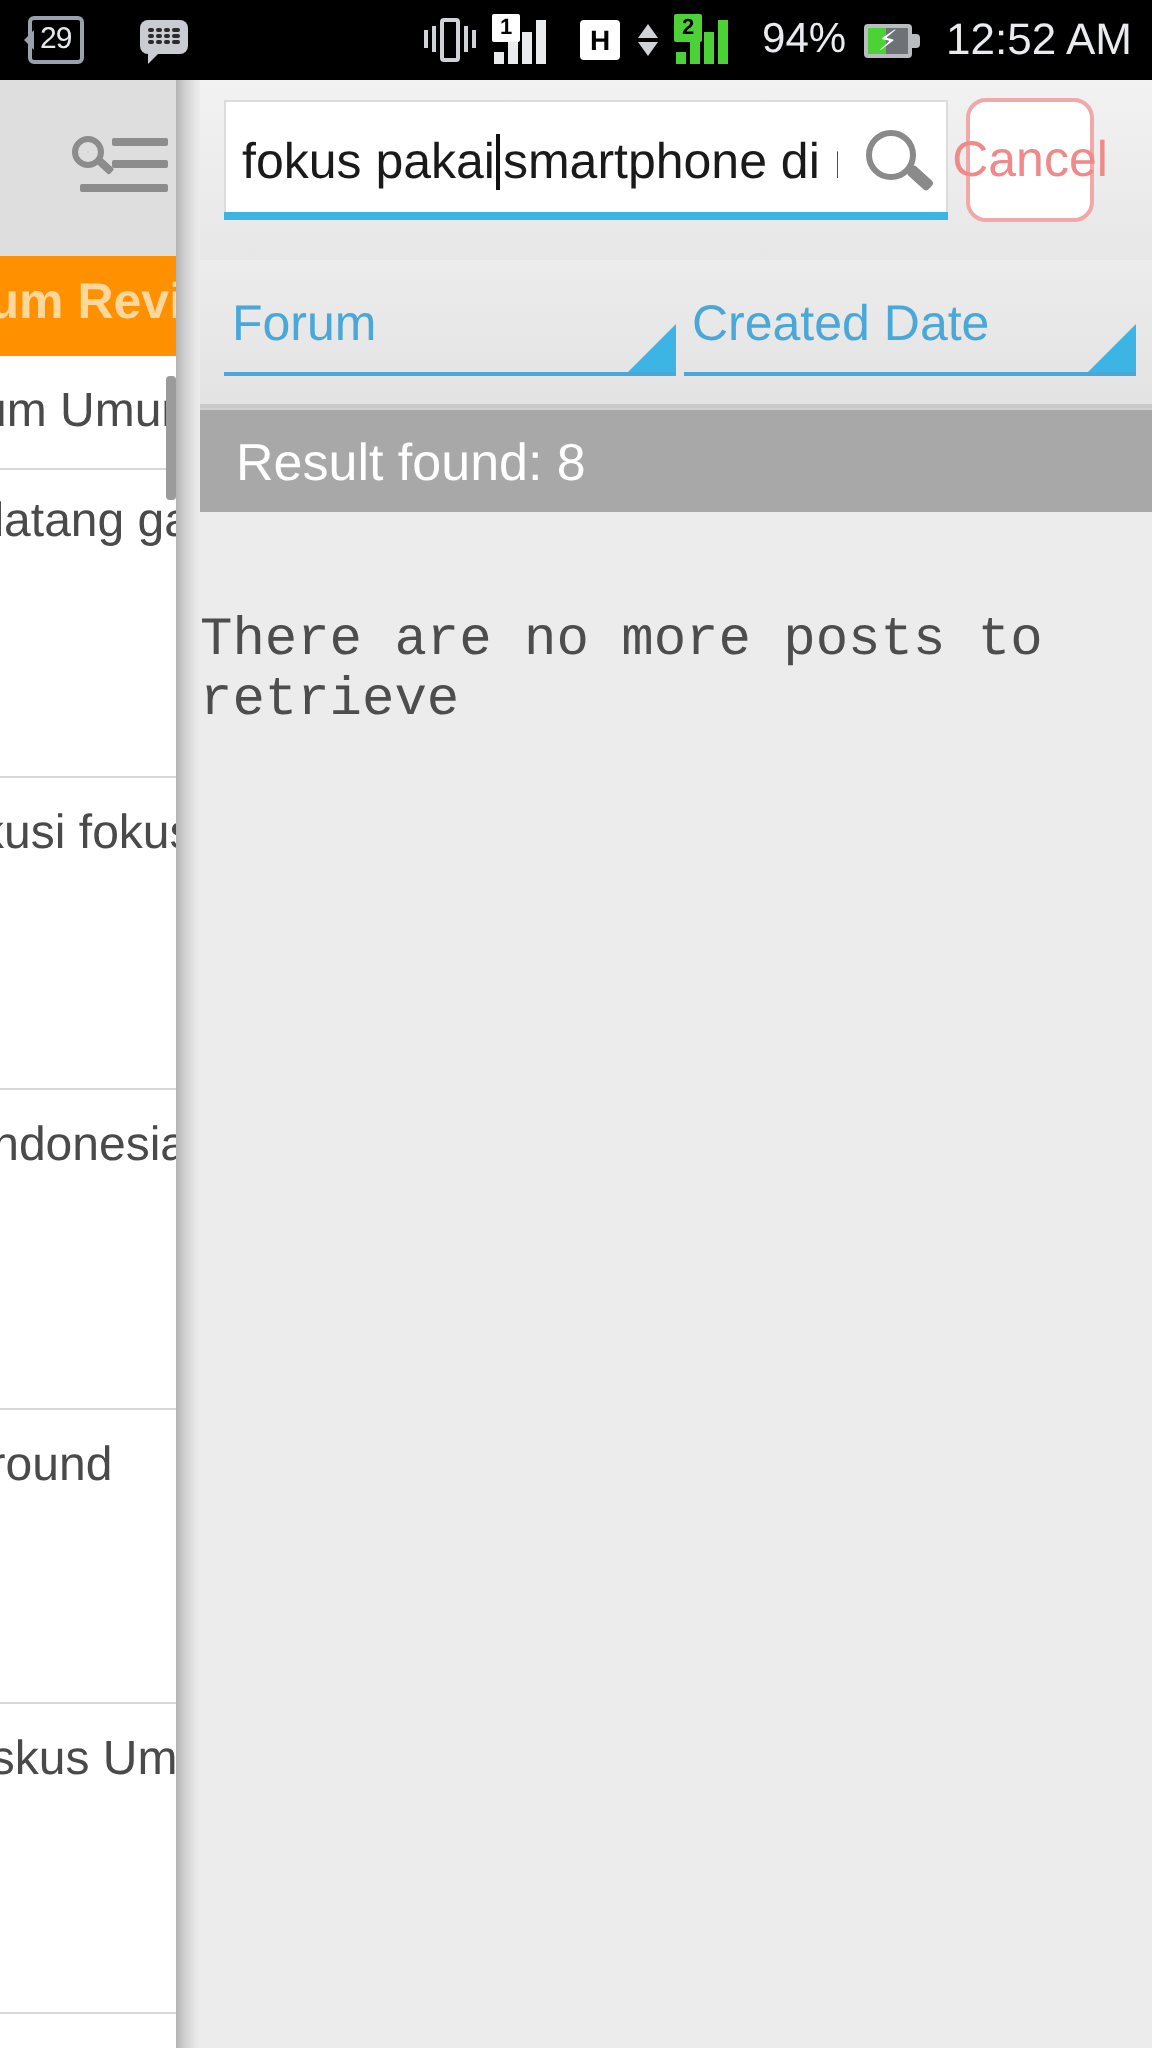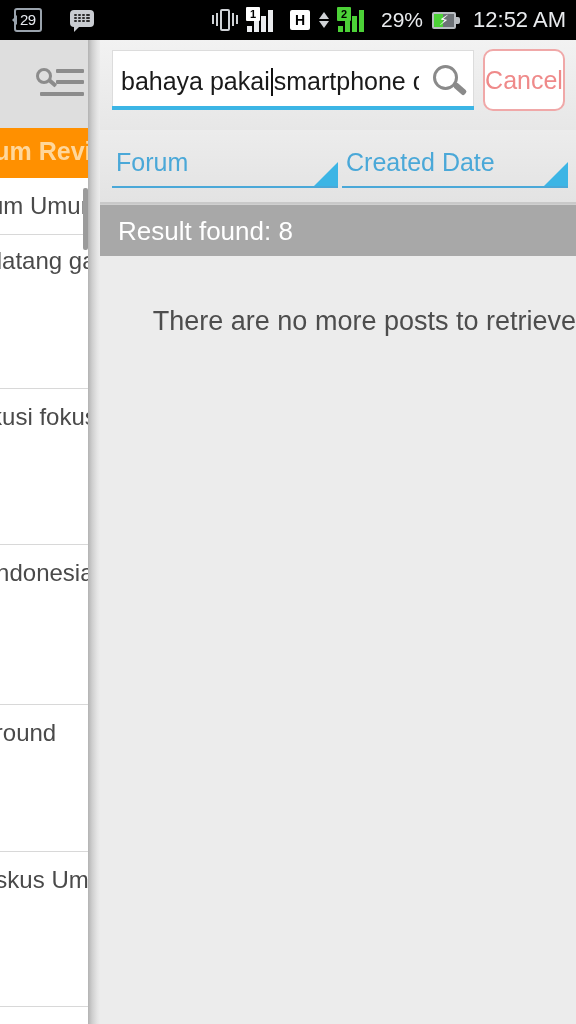--- a/index.html
+++ b/index.html
@@ -164,21 +164,21 @@
     border:3px solid #8a8a8a;border-radius:50%;box-sizing:border-box;
   }
   .mag-h{
     position:absolute;left:22px;top:23px;width:14px;height:6px;
     background:#8a8a8a;transform:rotate(42deg);border-radius:2px;
   }
   .search-underline{
     position:absolute;left:12px;top:66px;width:362px;height:4px;background:#3cb5e5;
   }
   .cancel-btn{
-    position:absolute;left:383px;top:9px;width:82px;height:62px;
+    position:absolute;left:383px;top:9px;width:64px;height:62px;
     background:#fff;border:2px solid #f0a8a8;border-radius:10px;
     box-sizing:border-box;color:#ef8a8a;font-size:25px;
     display:flex;align-items:center;justify-content:center;
   }
   .filter-row{
     position:absolute;left:0;top:90px;width:476px;height:72px;
     background:linear-gradient(to bottom,#ececec,#e3e3e3);
     border-bottom:2px solid #c9c9c9;
   }
   .filter{
@@ -204,22 +204,22 @@
     display:flex;align-items:center;
   }
   .result-bar span{
     margin-left:18px;font-size:26px;color:#fff;
   }
   .content-area{
     position:absolute;left:0;top:216px;width:476px;height:768px;
     background:#ececec;
   }
   .empty-msg{
-    position:absolute;left:0;top:50px;width:476px;text-align:right;
-    font-size:27px;color:#4d4d4d;
+    position:absolute;left:0;top:50px;width:476px;text-align:left;
+    font-size:27px;color:#4d4d4d;font-family:Liberation Mono, monospace;
   }
   .left-edge-shadow{
     position:absolute;left:0;top:0;width:10px;height:984px;
     background:linear-gradient(to right,#d4d4d4,#ececec);
   }
 </style>
 </head>
 <body>
 
 <div id="statusbar">
@@ -264,21 +264,21 @@
       <div class="ar up"></div>
         <div class="ar dn"></div>
     </div>
     <div class="sig green">
       <span class="simno">2</span>
       <i class="b1"></i>
         <i class="b2"></i>
         <i class="b3"></i>
         <i class="b4"></i>
     </div>
-    <div class="pct">29%</div>
+    <div class="pct">94%</div>
     <div class="batt">
       <div class="batt-shell"></div>
       <div class="batt-fill"></div>
       <div class="batt-bolt">⚡</div>
       <div class="batt-cap"></div>
     </div>
     <div class="clock">12:52 AM</div>
   </div>
 </div>
 
@@ -320,21 +320,21 @@
   </div>
   <div class="sb-scroll"></div>
 </div>
 <div class="sb-shadow"></div>
 
 <div id="overlay">
   <div class="left-edge-shadow"></div>
 
   <div class="search-row">
     <div class="search-field">
-      <div class="search-text"><span>bahaya pakai</span><span class="caret"></span><span>smartphone di mala</span></div>
+      <div class="search-text"><span>fokus pakai</span><span class="caret"></span><span>smartphone di mala</span></div>
       <div class="mag">
         <div class="mag-c"></div>
         <div class="mag-h"></div>
       </div>
     </div>
     <div class="search-underline"></div>
     <div class="cancel-btn">Cancel</div>
   </div>
 
   <div class="filter-row">

